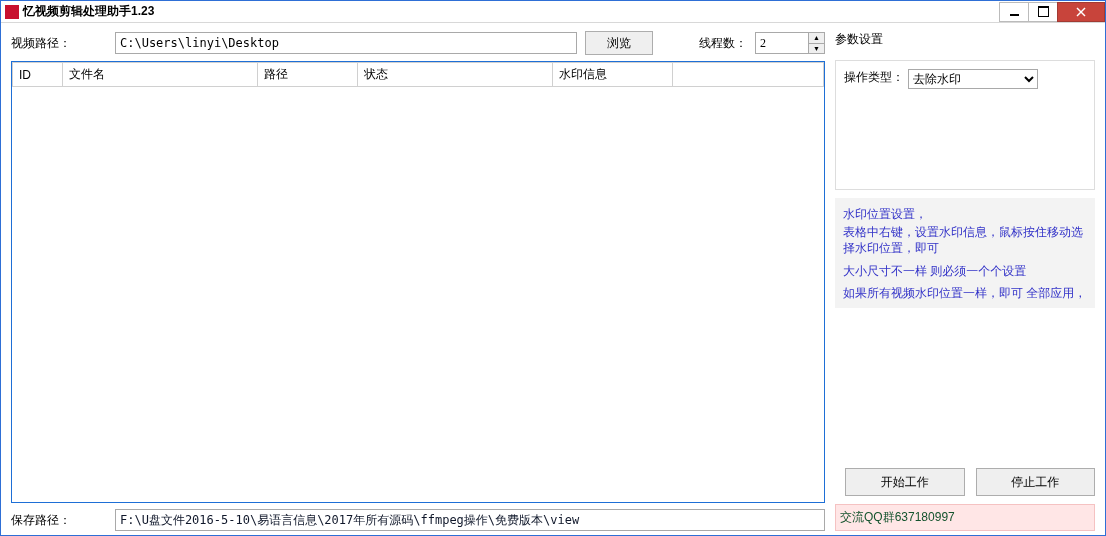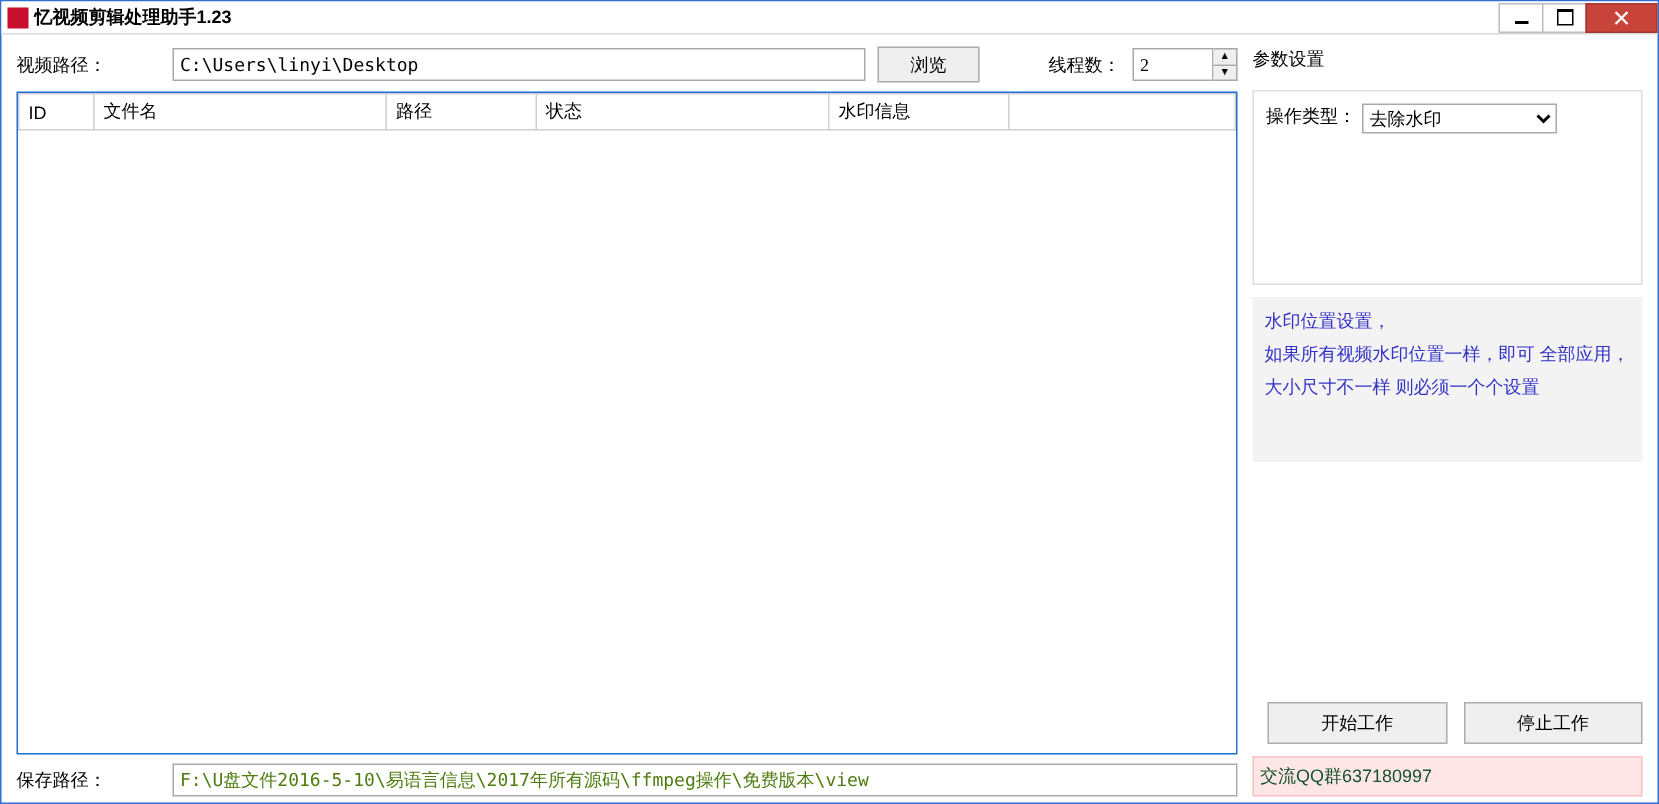--- a/index.html
+++ b/index.html
@@ -16,21 +16,21 @@
 .titlebar .btns .wbtn.max::before { content: ""; width: 9px; height: 8px; border: 1px solid #000; border-top: 2px solid #000; }
 .titlebar .btns .wbtn.close { background: #c8443b; border-color: #a23a33; width: 48px; }
 .titlebar .btns .wbtn.close svg { stroke: #fff; }
 
 .content { flex: 1; padding: 8px 10px 4px 10px; display: flex; gap: 10px; }
 
 .left { flex: 1; display: flex; flex-direction: column; }
 .row { display: flex; align-items: center; margin-bottom: 6px; gap: 8px; }
 .row label { white-space: nowrap; }
 .text-input { flex: 1; height: 22px; border: 1px solid #a9a9a9; padding: 0 4px; font-family: "SimSun", monospace; font-size: 12px; background: #fff; margin-left: 36px; }
-.text-input.readonly { color: #4d7c0f; }
+.text-input.readonly { color: #0f172a; }
 .btn { height: 24px; min-width: 68px; padding: 0 12px; background: #efefef; border: 1px solid #adadad; cursor: default; font-size: 12px; }
 .spinner { display: flex; height: 22px; }
 .spinner input { width: 54px; border: 1px solid #a9a9a9; padding: 0 4px; font-family: "SimSun"; font-size: 12px; }
 .spinner .spbtns { display: flex; flex-direction: column; width: 16px; }
 .spinner .spbtns div { flex: 1; border: 1px solid #a9a9a9; border-left: none; display: flex; align-items: center; justify-content: center; font-size: 7px; background: #efefef; }
 .spinner .spbtns div:first-child { border-bottom: none; }
 
 .table-wrap { flex: 1; border: 1px solid #1e6fd6; overflow: hidden; }
 table { width: 100%; border-collapse: collapse; font-size: 12px; }
 th { text-align: left; font-weight: normal; padding: 3px 6px; border: 1px solid #d0d0d0; background: #fff; height: 22px; }
@@ -121,22 +121,23 @@
       <div class="params-title">参数设置</div>
       <div class="params">
         <label>操作类型：</label>
         <select class="select">
           <option>去除水印</option>
         </select>
       </div>
 
       <div class="hints">
         <p>水印位置设置，</p>
+        <p>表格中右键，设置水印信息，鼠标按住移动选择水印位置，即可</p>
+        <p style="margin-top:6px">大小尺寸不一样 则必须一个个设置</p>
         <p style="margin-top:6px">如果所有视频水印位置一样，即可 全部应用，</p>
-        <p style="margin-top:6px">大小尺寸不一样 则必须一个个设置</p>
       </div>
 
       <div style="flex:1"></div>
 
       <div class="btn-row">
         <button class="btn">开始工作</button>
         <button class="btn">停止工作</button>
       </div>
 
       <div class="qq-box">交流QQ群637180997</div>

